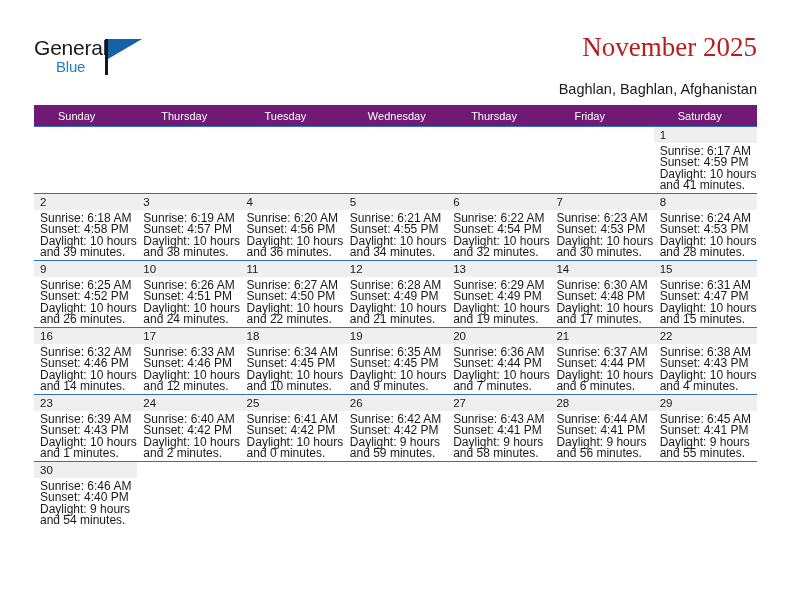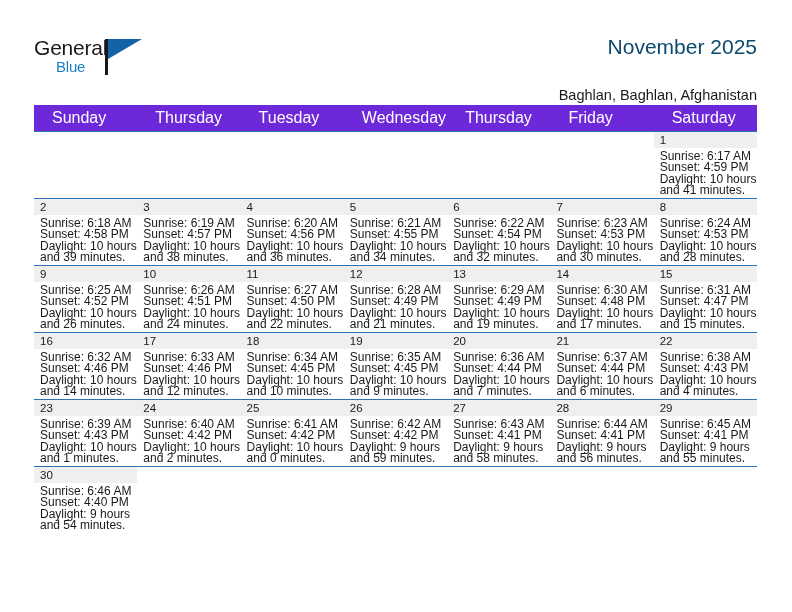--- a/index.html
+++ b/index.html
@@ -71,49 +71,50 @@
     background: #15181c;
   }
 
   .title-block {
     position: absolute;
     right: 35px;
     top: 30px;
     text-align: right;
   }
   .month-title {
-    font-size: 21px;
-    color: #0c4a6e;
+    font-size: 27px;
+    color: #b91c1c;
     line-height: 34px;
     white-space: nowrap;
+    font-family: Liberation Serif, serif;
   }
   .location {
-    margin-top: 22px;
+    margin-top: 16px;
     font-size: 14.5px;
     color: #1a1a1a;
     line-height: 18px;
     white-space: nowrap;
   }
 
   
   .calendar {
     position: absolute;
     left: 34px;
     top: 105px;
     width: 723px;
     border-collapse: collapse;
     table-layout: fixed;
   }
   .calendar th {
-    background: #6d28d9;
+    background: #701a75;
     color: #ffffff;
-    font-size: 16px;
+    font-size: 11px;
     font-weight: normal;
     text-align: left;
-    padding: 4px 0 4px 18px;
+    padding: 4px 0 4px 24px;
     height: 13px;
     border: none;
   }
   .calendar td {
     vertical-align: top;
     padding: 0;
     border: none;
     border-top: 1.2px solid #2e74b5;
     height: 66px;
     width: 103.28px;

